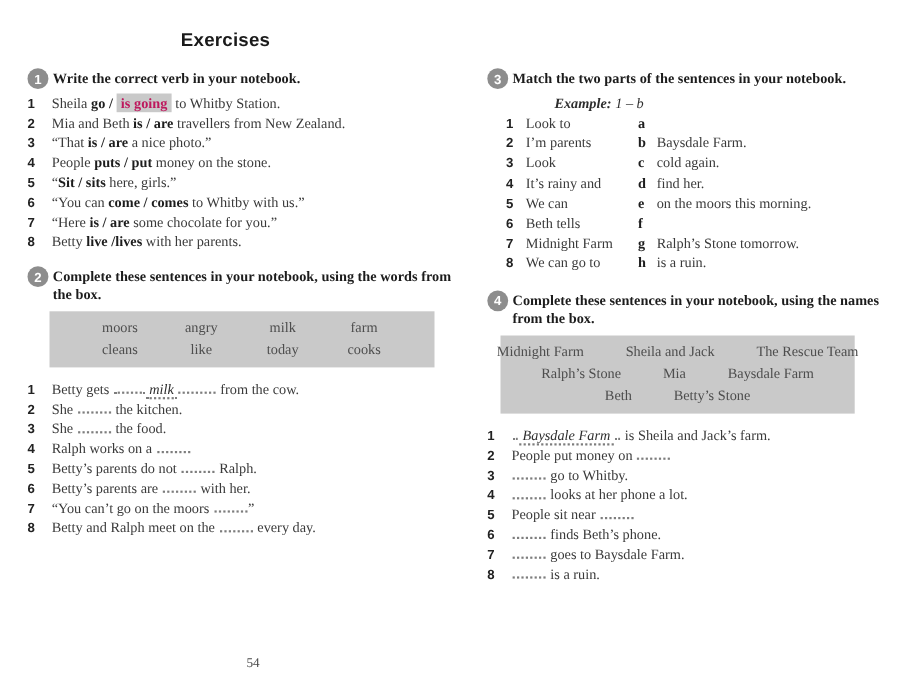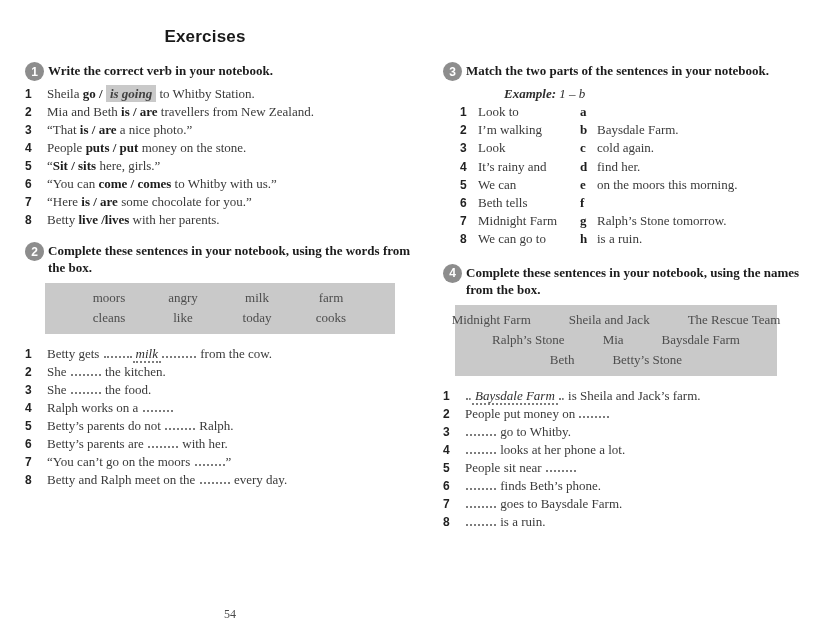--- a/index.html
+++ b/index.html
@@ -44,22 +44,22 @@
   .items{list-style:none;margin:0;padding:0;}
   .item{display:flex;line-height:17px;font-size:13px;}
   .item-num{
     flex:0 0 22px;font-family:"Liberation Sans", sans-serif;
     font-weight:bold;font-size:12px;color:#222;padding-top:1px;
   }
   .item-body{flex:1;color:#3a3a3a;}
 
   .seg-bold{font-weight:bold;color:#1d1d1d;}
   .seg-hl{
-    font-weight:bold;font-style:italic;background:var(--hl);
-    padding:1px 4px;color:#404040;text-align:center;
+    font-weight:bold;background:var(--hl);
+    padding:1px 4px;color:#be185d;text-align:center;
   }
   .seg-dots{
     display:inline-block;height:11px;width:30px;margin:0 1px;
     border-bottom:2px dotted var(--dots);
   }
   .seg-ans{
     font-style:italic;border-bottom:2px dotted var(--dots);
     padding:0 3px;color:#2e2e2e;
   }
 
@@ -78,21 +78,21 @@
 
   .match-rows{margin-left:4px;}
   .match-row{
     display:grid;grid-template-columns:18px 102px 17px auto;
     font-size:13px;line-height:17.2px;margin-left:13px;
   }
   .m-num{font-family:"Liberation Sans", sans-serif;font-weight:bold;font-size:12px;color:#222;padding-top:1px;}
   .m-letter{font-weight:bold;color:#1d1d1d;}
 
   .pagenum{
-    position:absolute;bottom:7px;font-size:12px;color:#4a4a4a;text-align:center;
+    position:absolute;bottom:19px;font-size:12px;color:#4a4a4a;text-align:center;
   }
   .pagenum-left{left:0;width:410px;}
 </style>
 </head>
 <body>
 
 <div class="spread">
 
   <div class="title">Exercises</div>
 
@@ -229,21 +229,21 @@
       <div class="match-rows">
 
           <div class="match-row">
             <span class="m-num">1</span>
             <span class="m-left">Look to</span>
             <span class="m-letter">a</span>
           </div>
 
           <div class="match-row">
             <span class="m-num">2</span>
-            <span class="m-left">I’m walking</span>
+            <span class="m-left">I’m parents</span>
             <span class="m-letter">b</span>
             <span class="m-right">Baysdale Farm.</span>
           </div>
 
           <div class="match-row">
             <span class="m-num">3</span>
             <span class="m-left">Look</span>
             <span class="m-letter">c</span>
             <span class="m-right">cold again.</span>
           </div>

